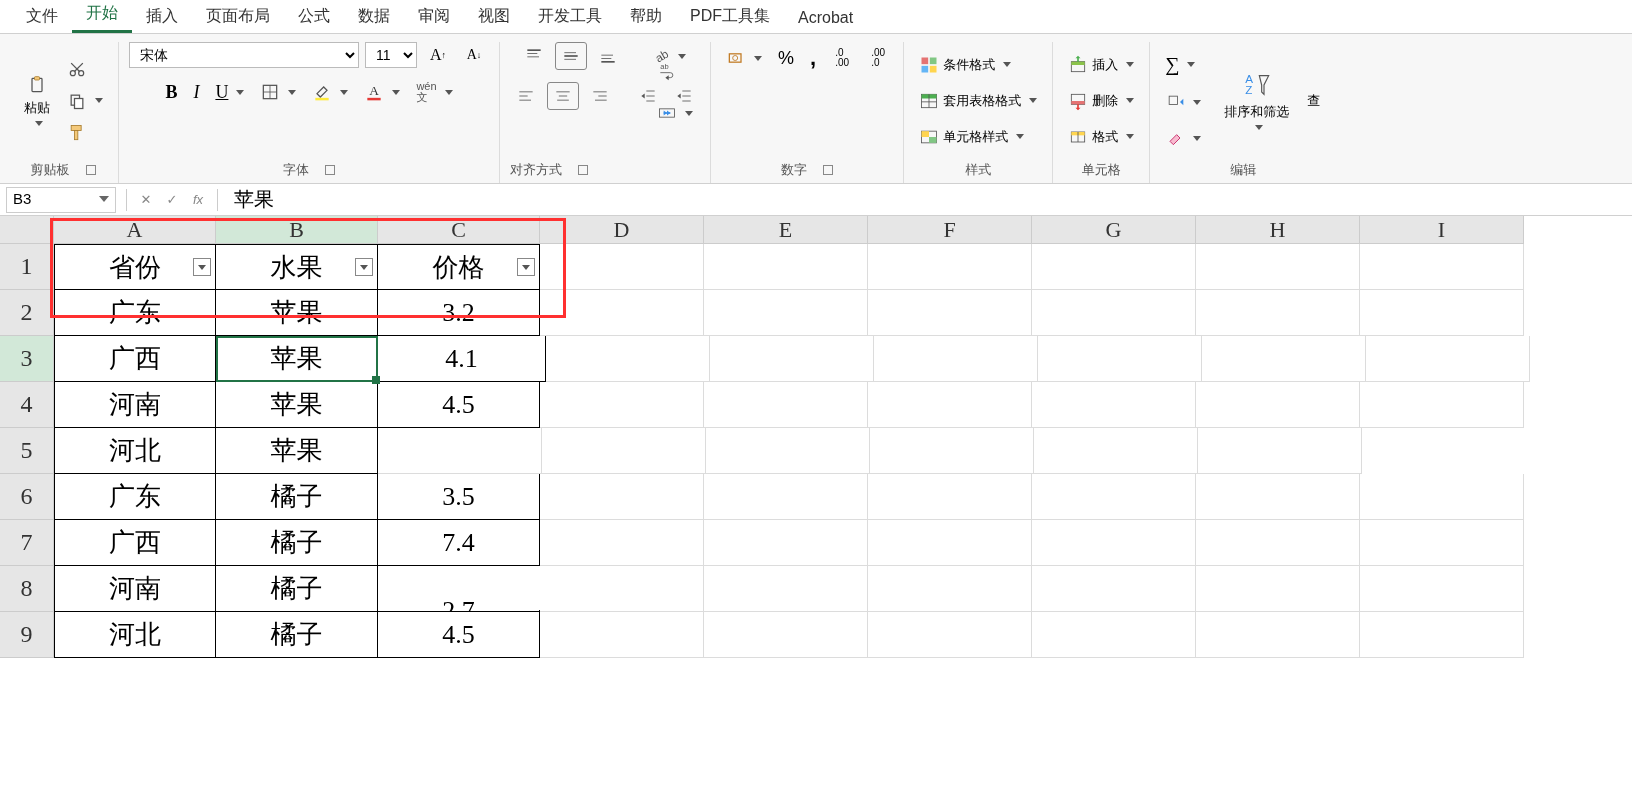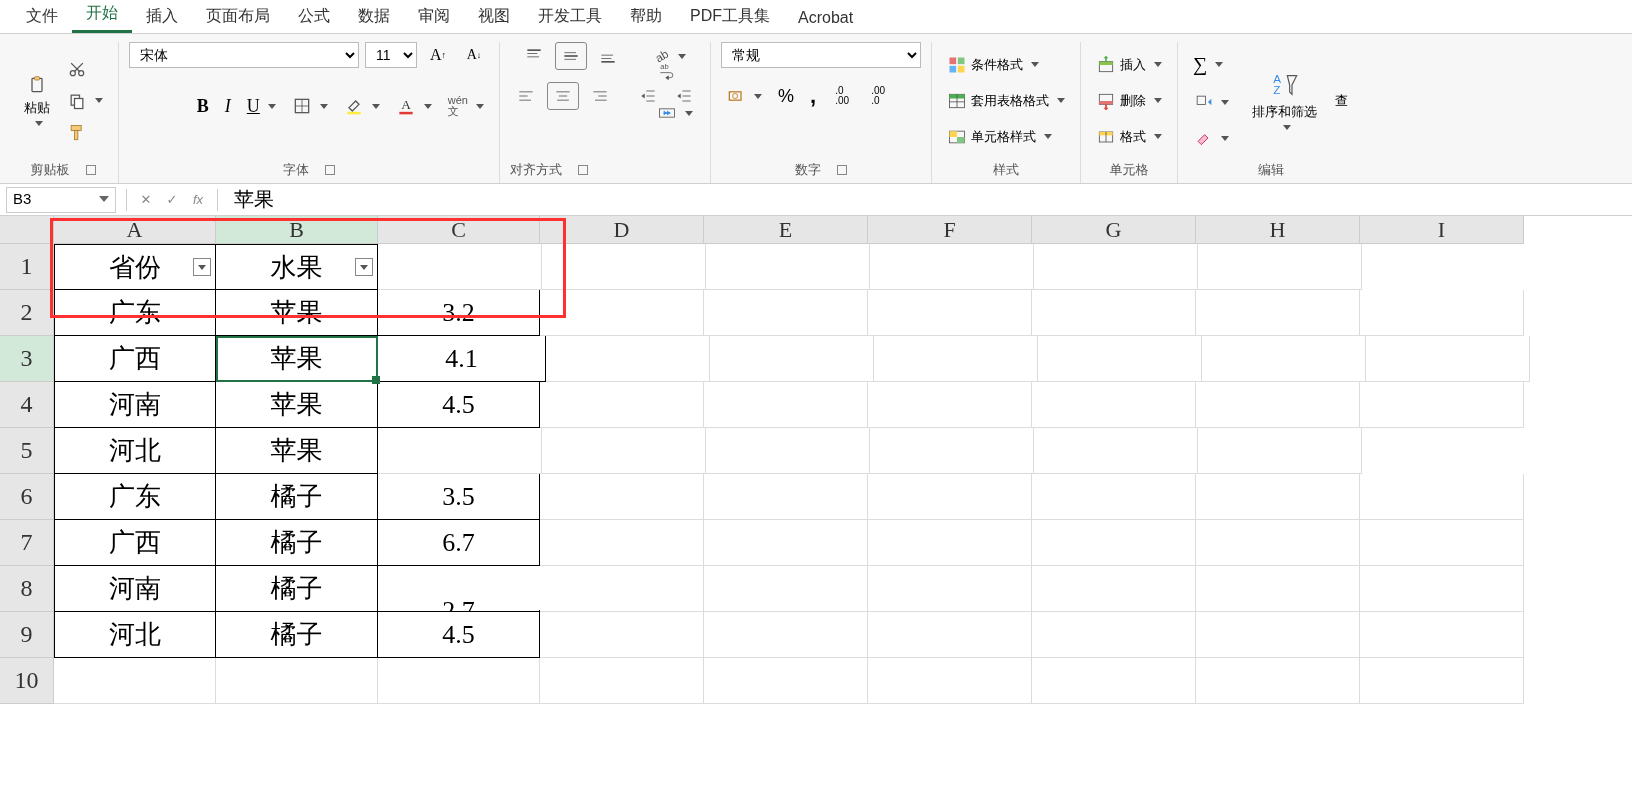--- a/index.html
+++ b/index.html
@@ -120,21 +120,21 @@
           </div>
       </div>
     </div>
     <div class="group-label">
         <span>剪贴板</span>
         <span class="group-launcher"></span>
       </div>
   </div>
 
   <div class="group">
-    <div class="group-body" style="flex-direction:column; align-items:flex-end; gap:24px;">
+    <div class="group-body" style="flex-direction:column; align-items:center; gap:10px;">
       <div class="row">
         <select class="font-select font-name"><option>宋体</option></select>
         <select class="font-select font-size"><option>11</option></select>
         <div class="icon-btn">
             <span class="ic" style="font-family:serif;font-size:16px;">A<sup style="font-size:9px;">↑</sup></span>
           </div>
         <div class="icon-btn">
             <span class="ic" style="font-family:serif;font-size:14px;">A<sup style="font-size:9px;">↓</sup></span>
           </div>
       </div>
@@ -296,21 +296,20 @@
         </div>
     </div>
     <div class="group-label" style="width:190px;">
         <span>对齐方式</span>
         <span class="group-launcher"></span>
       </div>
   </div>
 
   <div class="group">
     <div class="group-body" style="flex-direction:column; gap:12px; align-items:flex-start;">
-      <select class="font-select" style="width:200px;"><option>常规</option></select>
       <div class="row">
         <div class="icon-btn dd">
             <span class="ic">
               <svg viewBox="0 0 24 24">
                 <rect x="4" y="7" width="14" height="10" fill="none" stroke="#c07820" stroke-width="1.5"></rect>
                 <circle cx="11" cy="12" r="3" fill="none" stroke="#c07820"></circle>
               </svg>
             </span>
           </div>
         <div class="icon-btn">
@@ -501,20 +500,24 @@
         <div class="row-header" style="height: 46px;">1</div>
         <div class="row-line data-row-first">
           <div class="cell data-cell firstcol" style="width: 162px;">
             <span>省份</span>
             <div class="filter-btn"></div>
           </div>
           <div class="cell data-cell" style="width: 162px;">
             <span>水果</span>
             <div class="filter-btn"></div>
           </div>
+          <div class="cell data-cell" style="width: 162px;">
+            <span>价格</span>
+            <div class="filter-btn"></div>
+          </div>
           <div class="cell" style="width: 164px;"></div>
           <div class="cell" style="width: 164px;"></div>
           <div class="cell" style="width: 164px;"></div>
           <div class="cell" style="width: 164px;"></div>
           <div class="cell" style="width: 164px;"></div>
           <div class="cell" style="width: 164px;"></div>
         </div>
       </div>
       <div style="display: flex;">
         <div class="row-header" style="height: 46px;">2</div>
@@ -583,21 +586,21 @@
           <div class="cell" style="width: 164px;"></div>
           <div class="cell" style="width: 164px;"></div>
           <div class="cell" style="width: 164px;"></div>
         </div>
       </div>
       <div style="display: flex;">
         <div class="row-header" style="height: 46px;">7</div>
         <div class="row-line">
           <div class="cell data-cell firstcol" style="width: 162px;">广西</div>
           <div class="cell data-cell" style="width: 162px;">橘子</div>
-          <div class="cell data-cell" style="width: 162px;">6.7</div>
+          <div class="cell data-cell" style="width: 162px;">7.4</div>
           <div class="cell" style="width: 164px;"></div>
           <div class="cell" style="width: 164px;"></div>
           <div class="cell" style="width: 164px;"></div>
           <div class="cell" style="width: 164px;"></div>
           <div class="cell" style="width: 164px;"></div>
           <div class="cell" style="width: 164px;"></div>
         </div>
       </div>
       <div style="display: flex;">
         <div class="row-header" style="height: 46px;">8</div>
@@ -620,34 +623,20 @@
           <div class="cell data-cell" style="width: 162px;">橘子</div>
           <div class="cell data-cell" style="width: 162px;">4.5</div>
           <div class="cell" style="width: 164px;"></div>
           <div class="cell" style="width: 164px;"></div>
           <div class="cell" style="width: 164px;"></div>
           <div class="cell" style="width: 164px;"></div>
           <div class="cell" style="width: 164px;"></div>
           <div class="cell" style="width: 164px;"></div>
         </div>
       </div>
-      <div style="display: flex;">
-        <div class="row-header" style="height: 46px;">10</div>
-        <div class="row-line">
-          <div class="cell" style="width: 162px;"></div>
-          <div class="cell" style="width: 162px;"></div>
-          <div class="cell" style="width: 162px;"></div>
-          <div class="cell" style="width: 164px;"></div>
-          <div class="cell" style="width: 164px;"></div>
-          <div class="cell" style="width: 164px;"></div>
-          <div class="cell" style="width: 164px;"></div>
-          <div class="cell" style="width: 164px;"></div>
-          <div class="cell" style="width: 164px;"></div>
-        </div>
-      </div>
     </div>
 
   <div class="active-cell-outline" style="left:216px; top:120px; width:162px; height:46px;">
     <div class="fill-handle"></div>
   </div>
 
   <div class="red-box" style="left:50px; top:2px; width:516px; height:100px;"></div>
 </div>
 
 </body></html>

